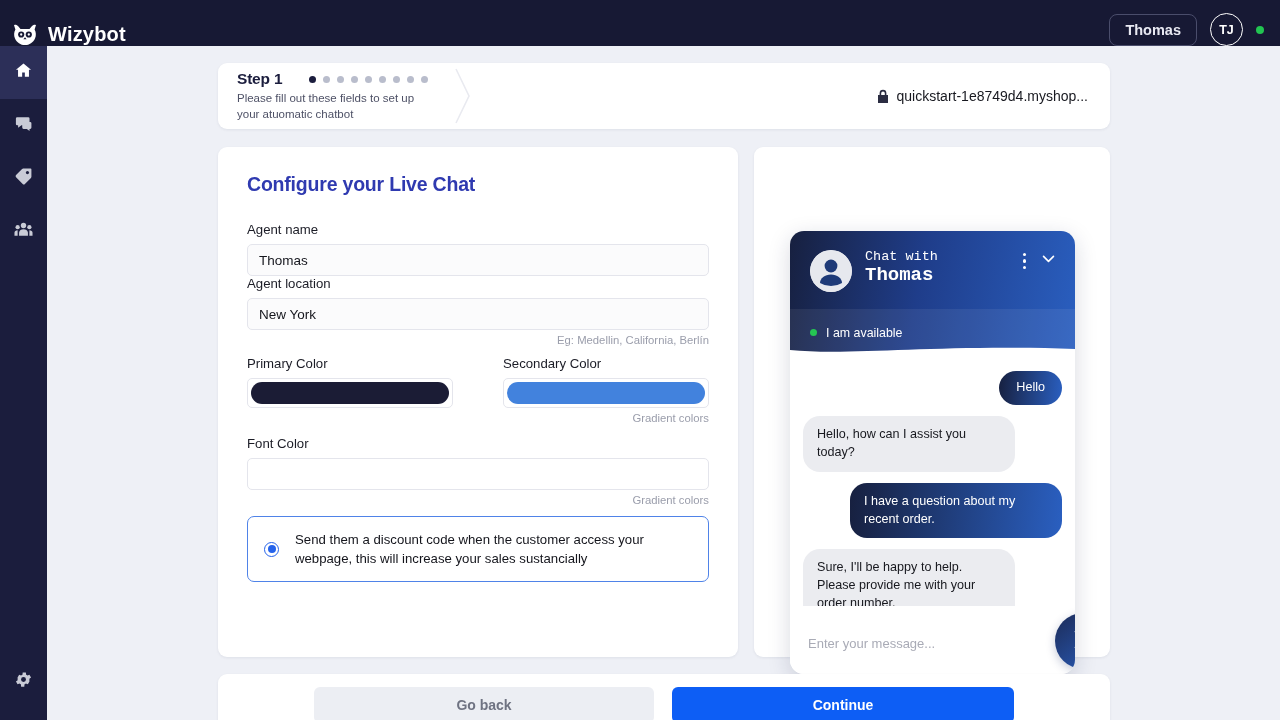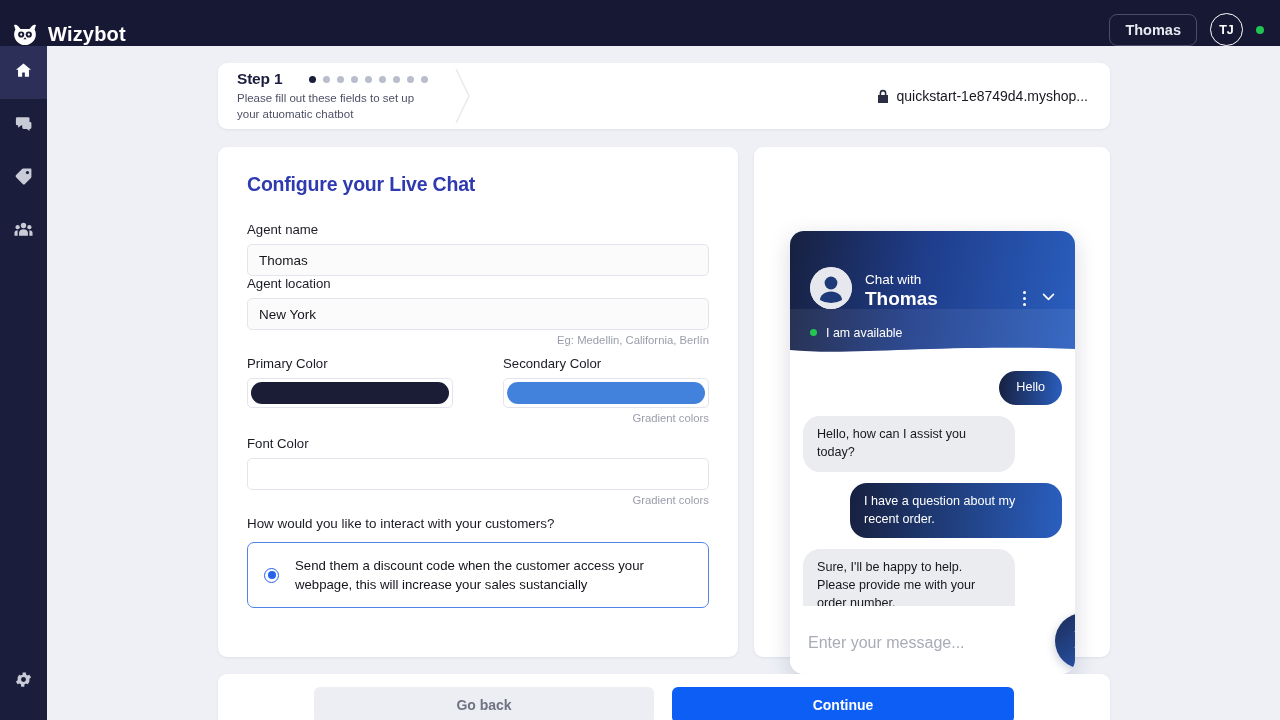--- a/index.html
+++ b/index.html
@@ -185,22 +185,22 @@
     box-shadow: 0 6px 22px rgba(25,30,70,.17);
     overflow: hidden;
   }
   .chat-header {
     position: relative;
     height: 125px;
     background: linear-gradient(100deg, #17203f 0%, #1f3d8a 45%, #2a5fc0 100%);
     overflow: hidden;
   }
   .chat-header-top {
-    display: flex; align-items: flex-end; gap: 13px;
-    padding: 19px 16px 0 20px; height: 78px;
+    display: flex; align-items: flex-start; gap: 13px;
+    padding: 19px 16px 0 20px; height: 78px; font-family: Liberation Mono, monospace;
   }
   .chat-avatar {
     width: 42px; height: 42px; border-radius: 50%;
     background: #e6e8ee; flex-shrink: 0;
     display: flex; align-items: center; justify-content: center;
     overflow: hidden;
   }
   .chat-avatar svg { width: 42px; height: 42px; }
   .chat-names { line-height: 1.05; }
   .chat-with { color: #ffffff; font-size: 13.5px; font-weight: 500; }
@@ -243,21 +243,21 @@
   }
   .bubble.short { padding: 8px 17px; }
   .bubble.partial { height: 9px; padding: 0; max-width: 212px; align-self: flex-end; }
 
   .chat-input-bar {
     position: absolute; left: 0; bottom: 0; width: 100%; height: 62px;
     background: #ffffff;
     display: flex; align-items: center;
     padding-left: 18px;
   }
-  .chat-input-placeholder { font-size: 16px; color: #a9abb6; }
+  .chat-input-placeholder { font-size: 13px; color: #a9abb6; }
   .send-btn {
     position: absolute; right: -36px; bottom: 5px;
     width: 56px; height: 56px; border-radius: 50%;
     background: linear-gradient(140deg, #1c2b57 0%, #2a5fc0 100%);
     display: flex; align-items: center; justify-content: center;
     box-shadow: 0 3px 10px rgba(20,40,100,.25);
     cursor: pointer;
   }
   .send-btn svg { width: 23px; height: 23px; fill: #ffffff; }
 
@@ -411,21 +411,20 @@
           <div class="color-swatch" id="swatch-secondary" style="background: rgb(66, 130, 221);"></div>
         </div>
         <div class="hint">Gradient colors</div>
       </div>
     </div>
 
     <label class="field-label" style="margin-top:2px">Font Color</label>
     <div class="empty-color-box"></div>
     <div class="hint">Gradient colors</div>
 
-    <div class="question">How would you like to interact with your customers?</div>
 
     <div class="radio-card">
       <span class="radio-outer">
         <span class="radio-inner"></span>
       </span>
       <span class="radio-text">Send them a discount code when the customer access your webpage, this will increase your sales sustancially</span>
     </div>
   </div>
 
   <div class="preview-card">

